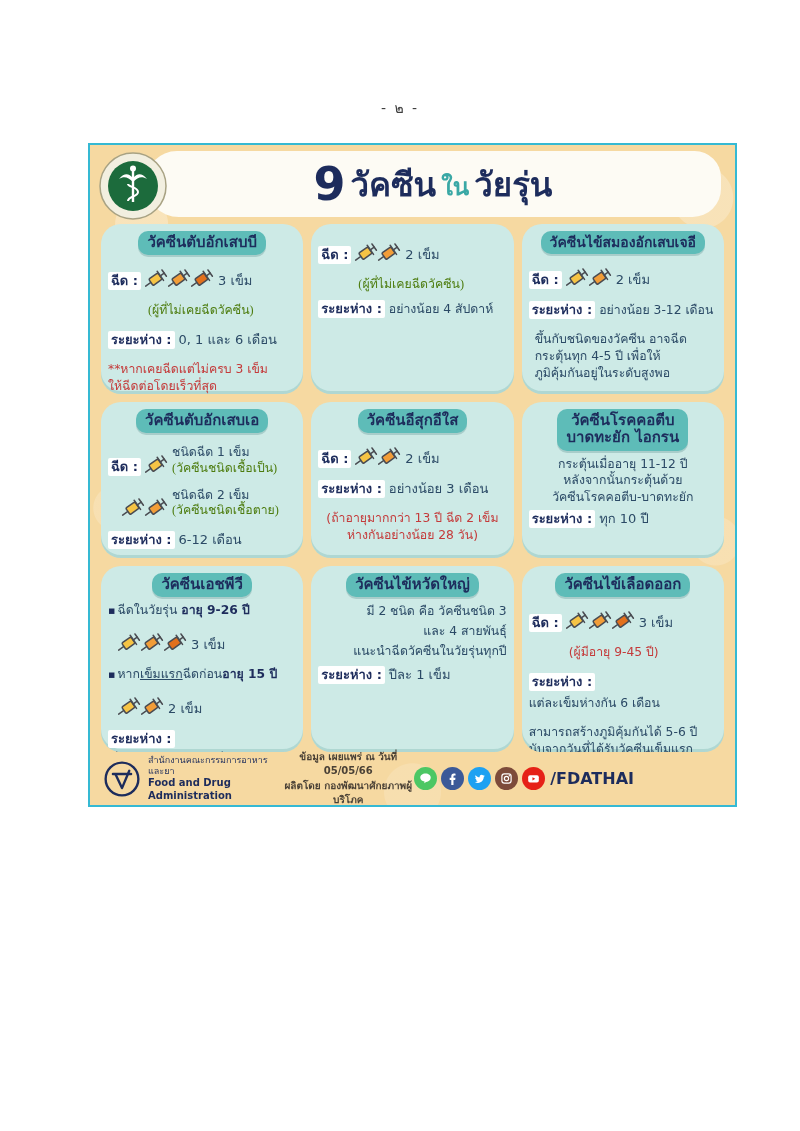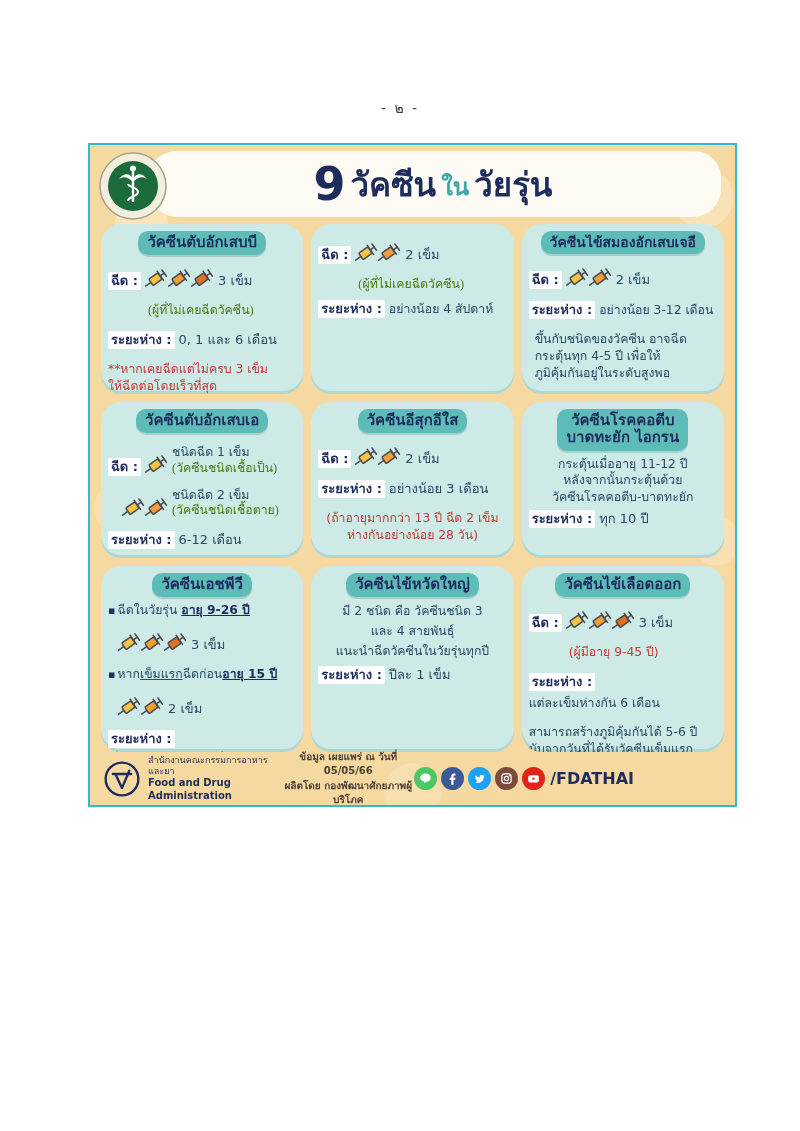--- a/index.html
+++ b/index.html
@@ -59,21 +59,21 @@
   .lbl{
     font-weight:bold;color:#1d2c5c;background:#ffffff;
     padding:0 3px;border-radius:2px;white-space:nowrap;
   }
   .syr{display:inline-flex;align-items:center;}
   .syr svg{display:block;margin:-2px -3px;}
   .paren{color:#4d7c0f;font-family:Liberation Serif, serif;}
   .pre{white-space:pre-line;}
   .center{text-align:center;}
   .red{color:#c43a3a;}
-  .b{font-weight:bold;color:#1d2c5c;text-decoration:underline;}
+  .b{font-weight:bold;color:#1d2c5c;}
   .u{text-decoration:underline;}
   .sq{color:#1d2c5c;font-size:11px;margin-right:2px;}
   .indent{margin-left:40px;}
   .small{font-size:12.3px;}
   .stack{display:flex;flex-direction:column;line-height:1.25;}
   .bullet-line{margin:2px 0;}
   
   .footer{
     position:absolute;left:0;bottom:0;width:556px;height:53px;
     display:flex;align-items:center;justify-content:space-between;
@@ -394,21 +394,21 @@
         <span>2 เข็ม</span>
       </div>
       <div class="row">
         <span class="lbl">ระยะห่าง :</span>
         <span class="small">ขึ้นอยู่กับวัคซีนแต่ละยี่ห้อ</span>
       </div>
     </div>
 
     <div class="card">
       <div class="card-head">วัคซีนไข้หวัดใหญ่</div>
-      <div class="pre center small" style="line-height:1.6;">มี 2 ชนิด คือ วัคซีนชนิด 3
+      <div class="pre center small" style="line-height:1.6;text-align:right;">มี 2 ชนิด คือ วัคซีนชนิด 3
 และ 4 สายพันธุ์
 แนะนำฉีดวัคซีนในวัยรุ่นทุกปี</div>
       <div class="row" style="margin-top:5px;">
         <span class="lbl">ระยะห่าง :</span>
         <span>ปีละ 1 เข็ม</span>
       </div>
     </div>
 
     <div class="card">
       <div class="card-head">วัคซีนไข้เลือดออก</div>

